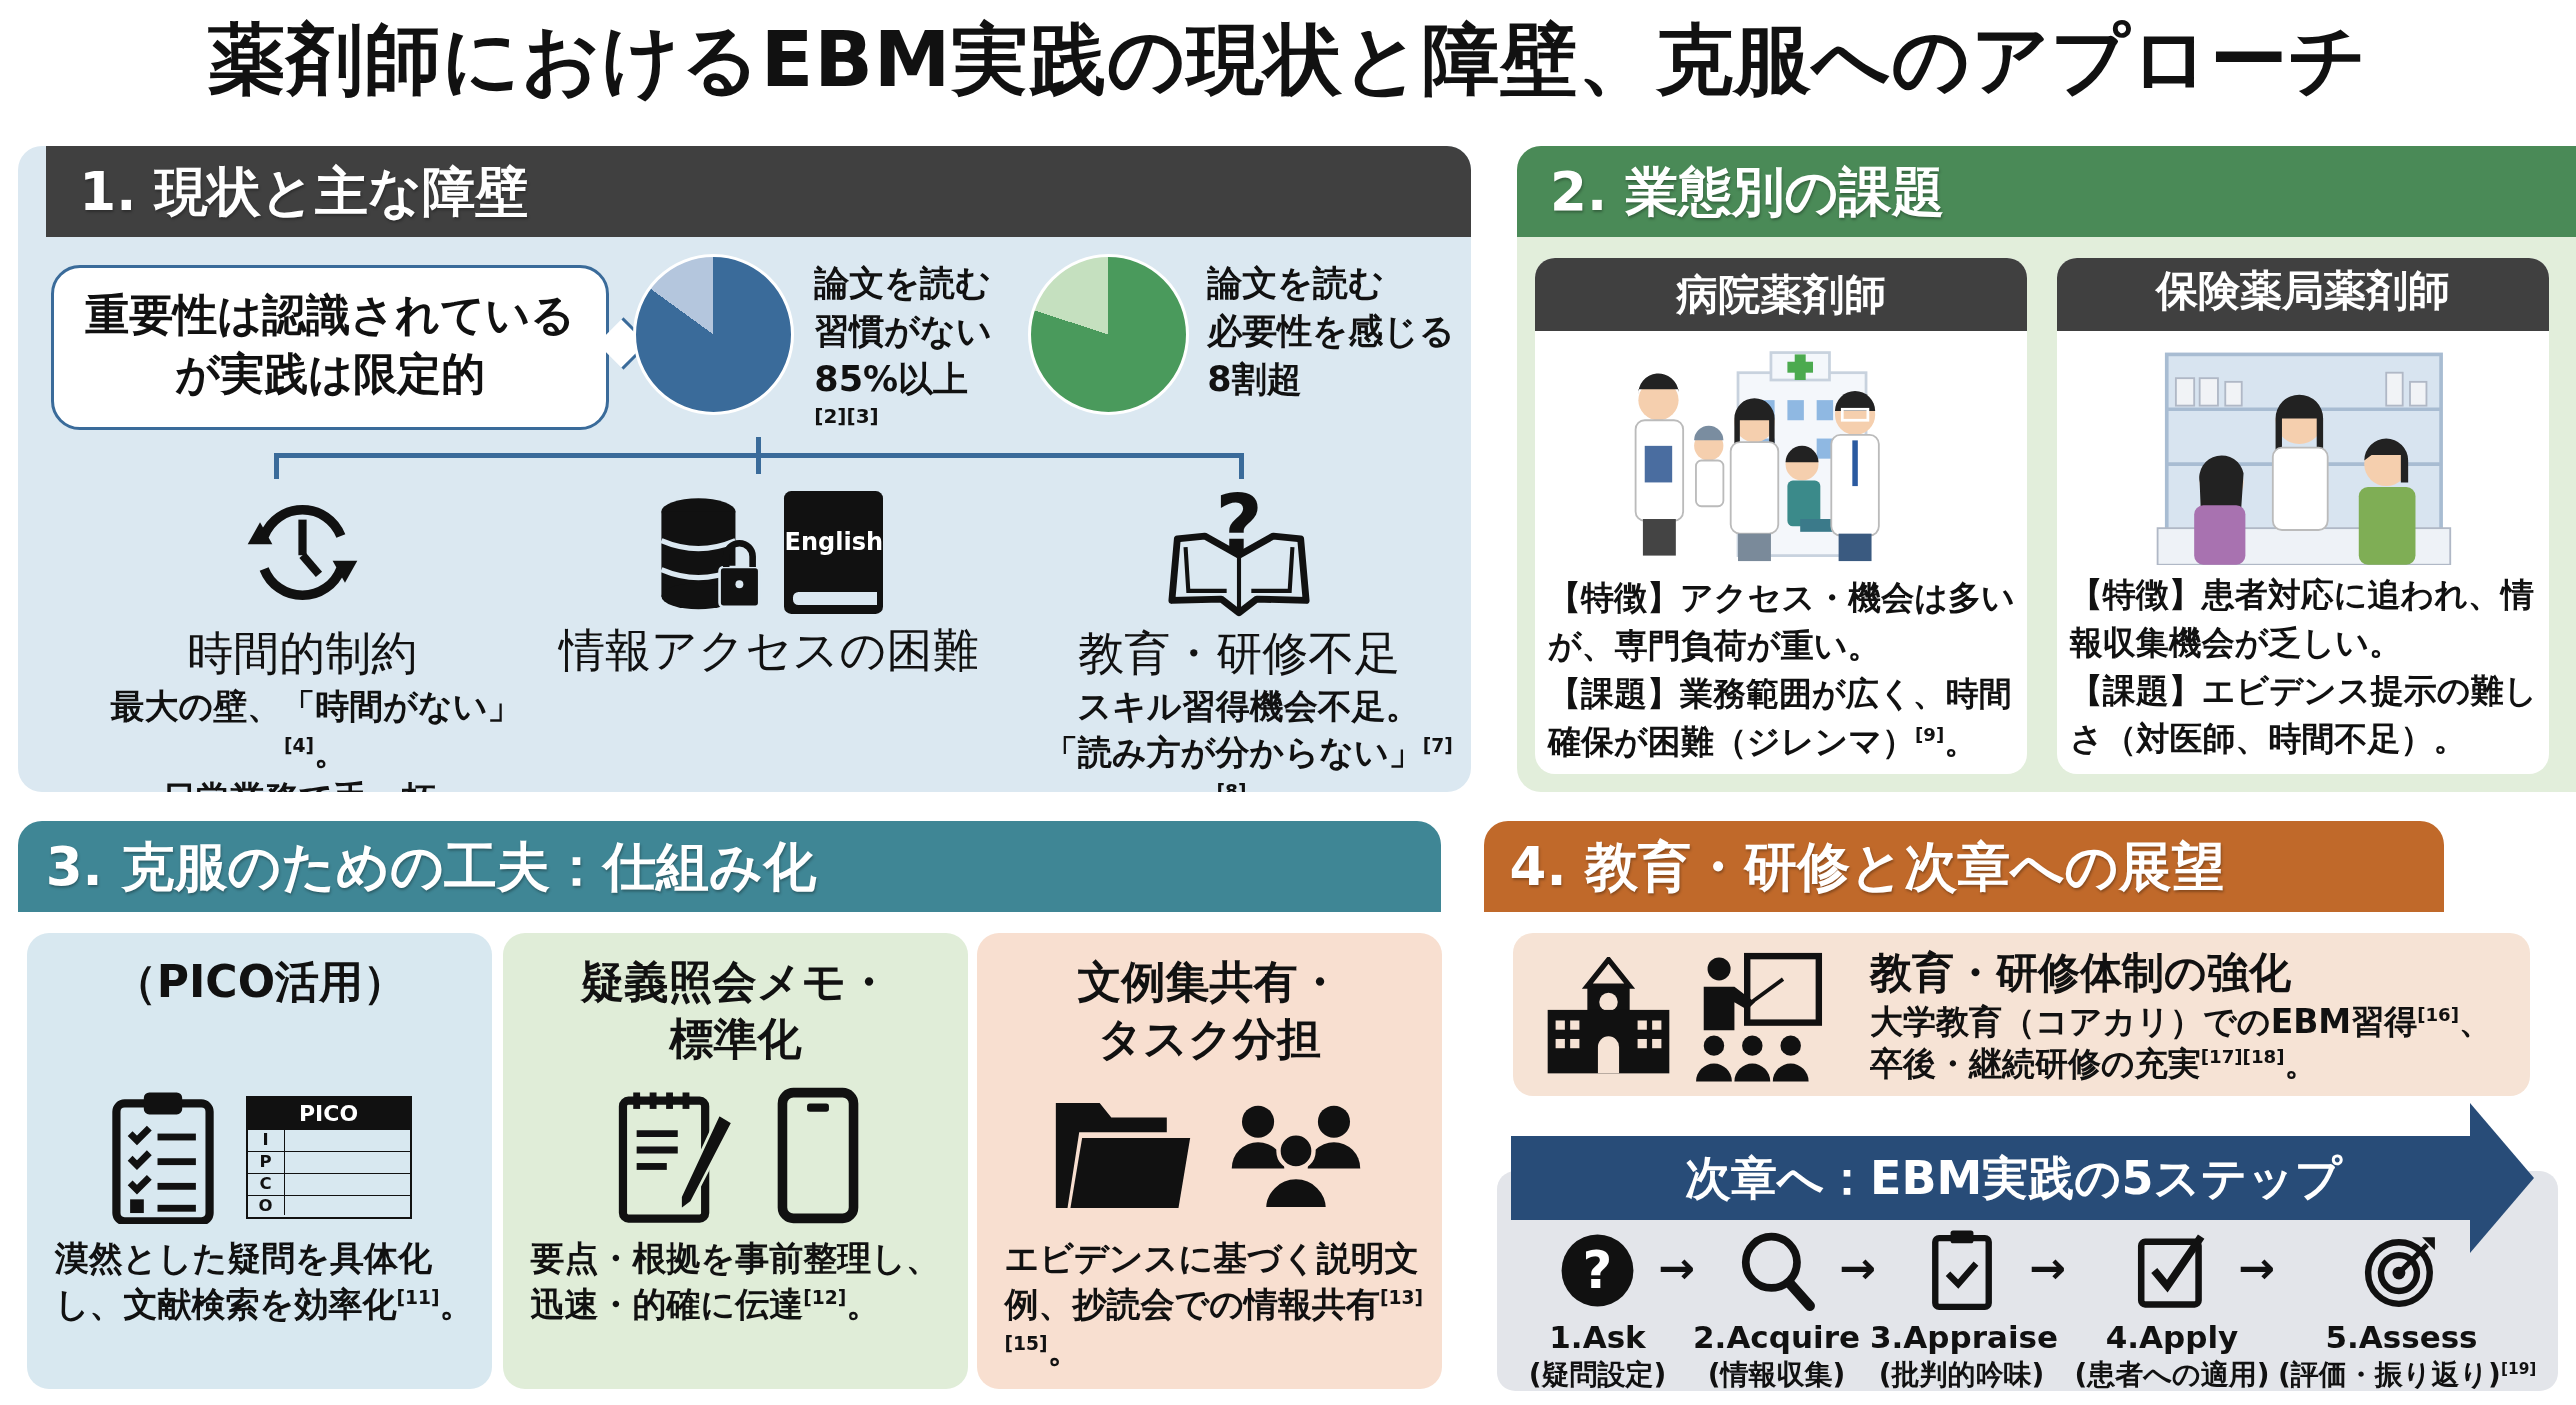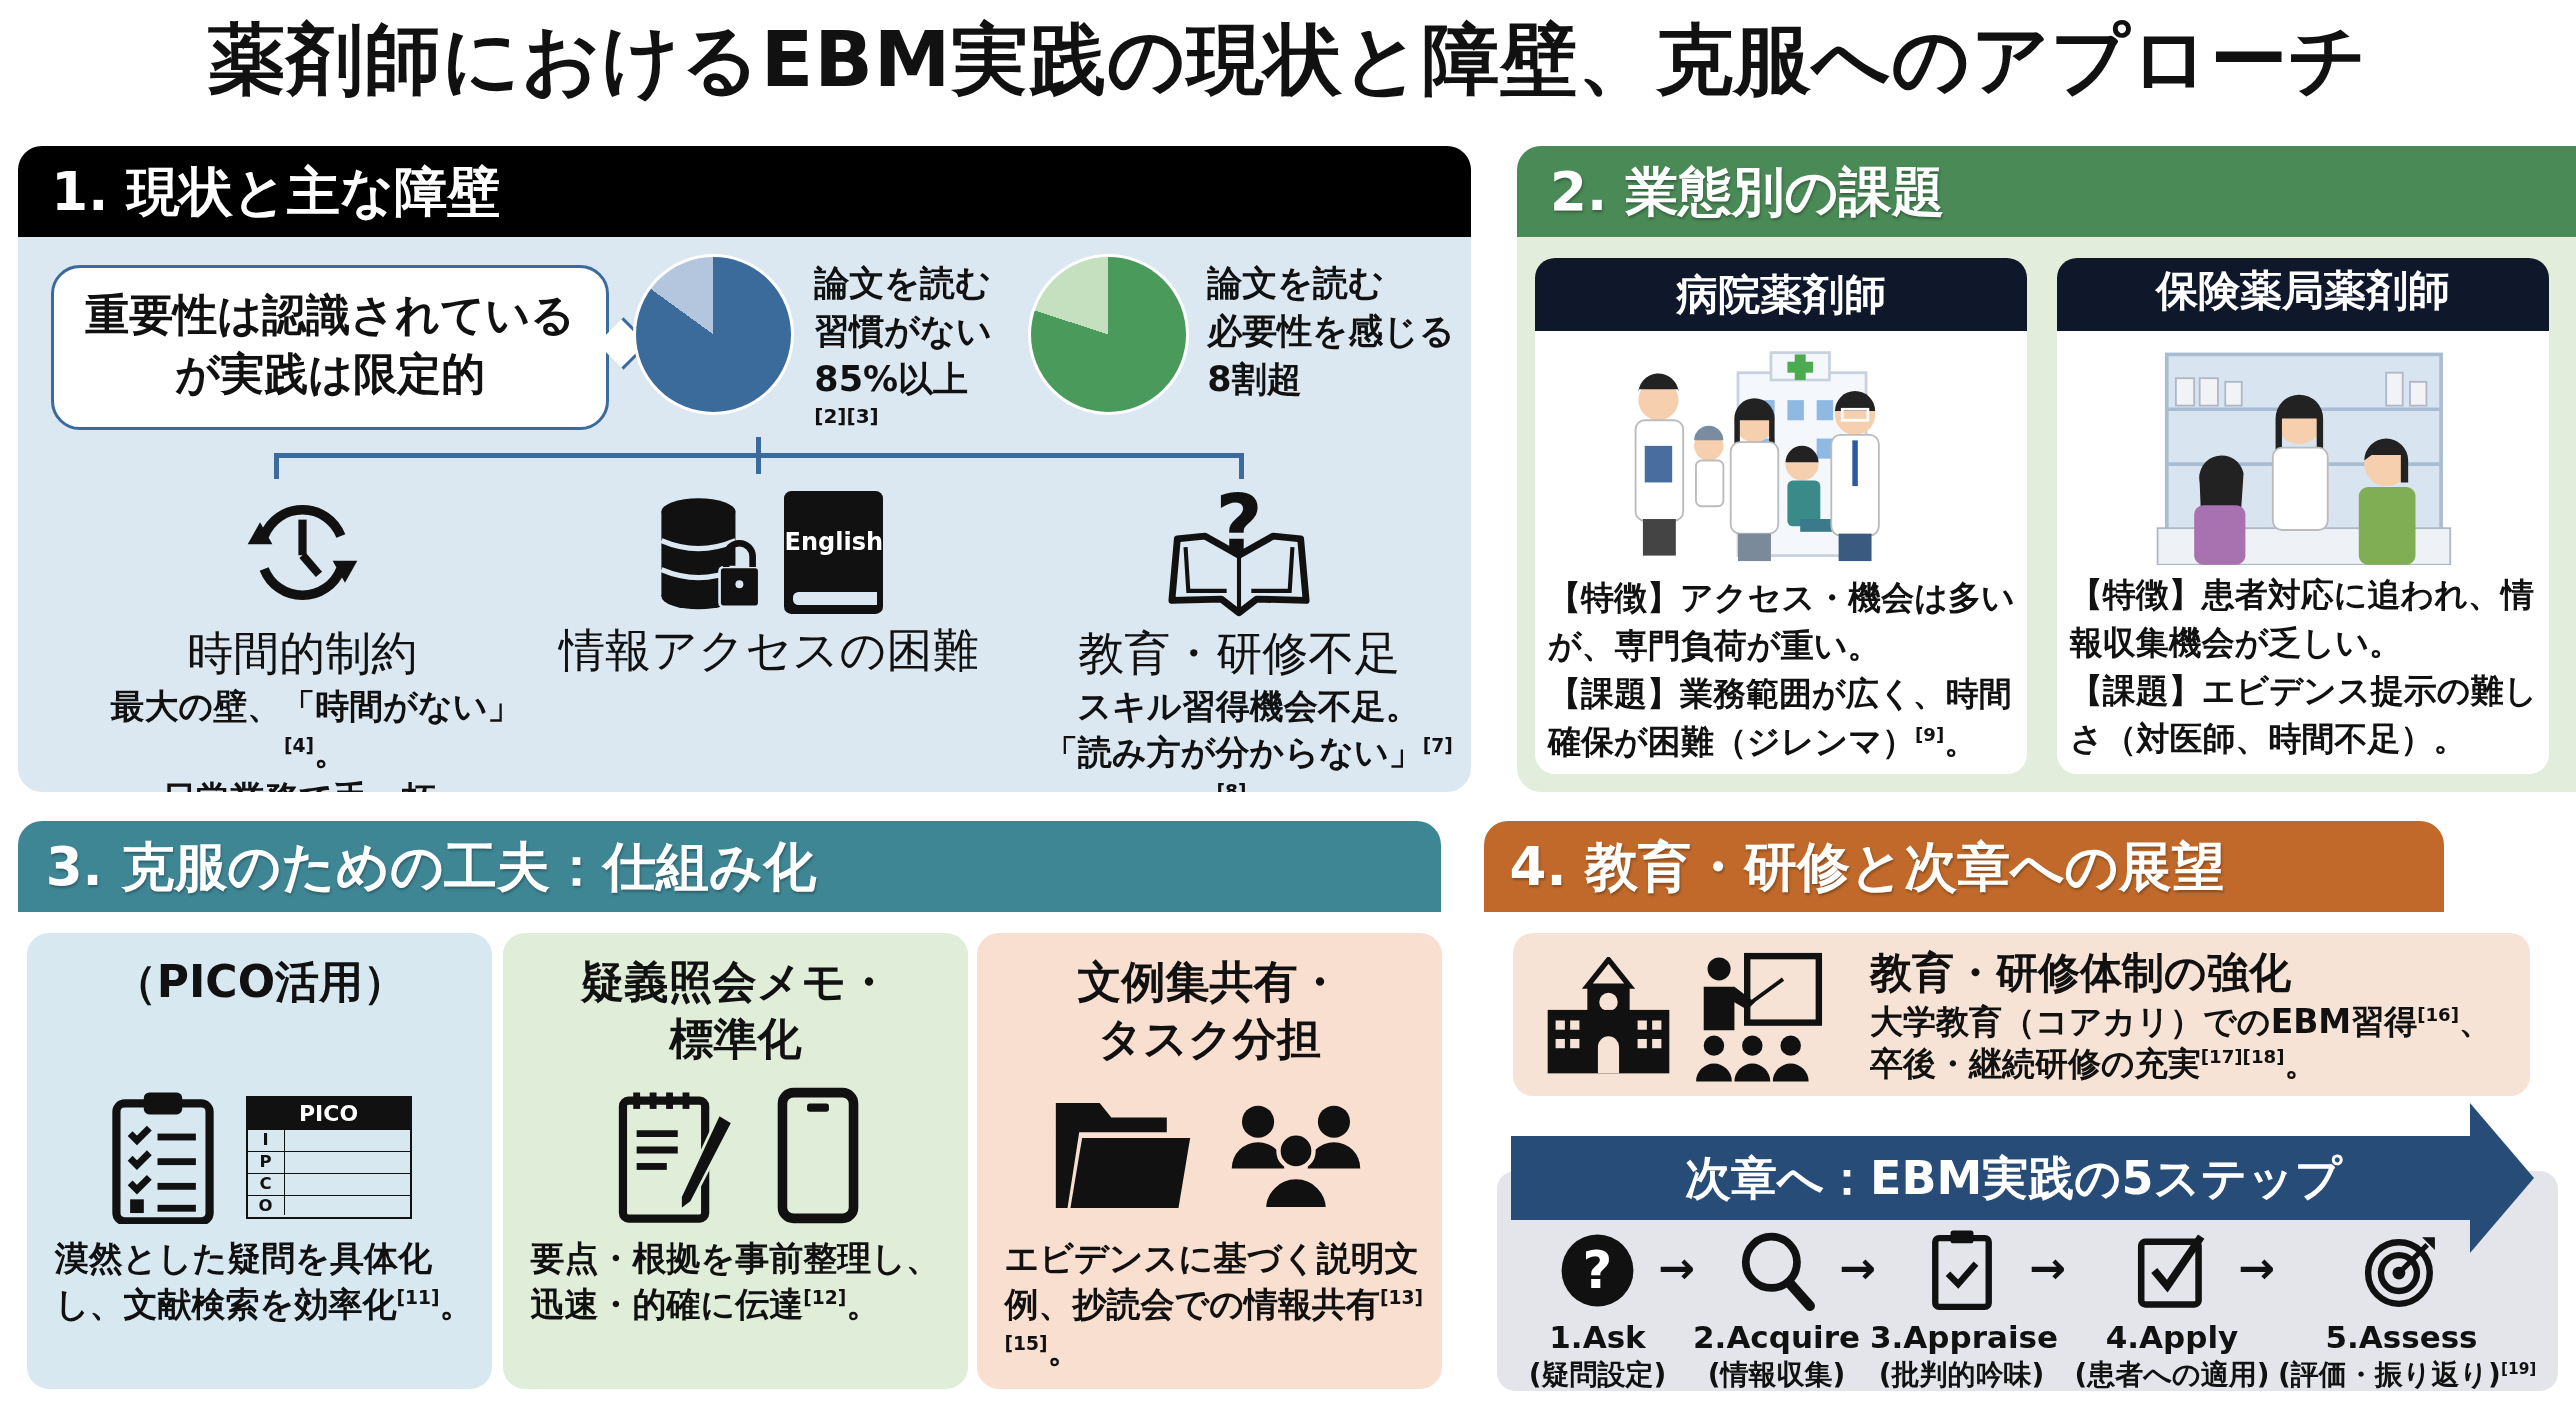--- a/index.html
+++ b/index.html
@@ -4,36 +4,36 @@
 <style>
   * { box-sizing: border-box; margin: 0; padding: 0; }
   html, body { width: 2576px; height: 1405px; background: #ffffff; overflow: hidden; }
   body { font-family: "DejaVu Sans", "Liberation Sans", sans-serif; color: #111; position: relative; }
   .title { position: absolute; left: 0; top: 9.1px; width: 2576px; text-align: center; font-size: 77px; font-weight: bold; color: #111; letter-spacing: 0.9px; line-height: 101px; }
   .panel { position: absolute; border-radius: 24px; overflow: hidden; }
   .panel-head { height: 91px; color: #fff; font-size: 53px; font-weight: bold; padding-left: 33px; line-height: 91px; text-shadow: 0.9px 1.8px 2.7px rgba(0,0,0,0.3); }
   .sup { font-size: 0.55em; vertical-align: super; line-height: 0; }
   
   #p1 { left: 18.3px; top: 146px; width: 1453px; height: 646px; background: #dbe8f1; }
-  #p1 .panel-head { background: #000000; }
+  #p1 .panel-head { background: #404040; margin-left: 28px; }
   .bubble { position: absolute; left: 33px; top: 119px; width: 558px; height: 165px; background: #fff; border: 3.7px solid #3a6b9a; border-radius: 29px; font-size: 44px; font-weight: bold; text-align: center; padding-top: 16.5px; line-height: 59px; }
   .bubble-tail { position: absolute; left: 587px; top: 179px; width: 37px; height: 37px; background: #fff; border-right: 3.7px solid #3a6b9a; border-top: 3.7px solid #3a6b9a; transform: rotate(45deg); }
   .pie { position: absolute; width: 161px; height: 161px; border-radius: 50%; border: 3.7px solid #fff; }
   .pie-text { position: absolute; font-size: 35px; font-weight: bold; line-height: 48px; }
   .pie-ref { font-size: 20px; font-weight: bold; display: block; line-height: 27.4px; }
   .connector-h { position: absolute; height: 4.6px; background: #3a6b9a; }
   .connector-v { position: absolute; width: 4.6px; background: #3a6b9a; }
   .barrier { position: absolute; text-align: center; }
   .barrier-title { font-size: 46px; font-weight: normal; line-height: 59px; }
   .barrier-desc { font-size: 34px; font-weight: bold; line-height: 46px; text-align: center; }
   
   #p2 { left: 1517px; top: 146px; width: 1257px; height: 646px; background: #e2eedb; }
   #p2 .panel-head { background: #4a8a57; }
   .sub-card { position: absolute; top: 112px; width: 492px; height: 516px; background: #fff; border-radius: 20px; overflow: hidden; }
-  .sub-head { height: 73px; background: #0f172a; color: #fff; font-size: 42px; font-weight: bold; text-align: center; line-height: 73px; }
+  .sub-head { height: 73px; background: #404040; color: #fff; font-size: 42px; font-weight: bold; text-align: center; line-height: 73px; }
   .sub-img { position: absolute; left: 0; top: 87px; width: 492px; height: 220px; }
   .sub-text { position: absolute; left: 12.8px; top: 316px; width: 470px; font-size: 33px; font-weight: bold; line-height: 48px; }
   
   #p3-head { position: absolute; left: 18.3px; top: 821px; width: 1423px; height: 91px; background: #3f8695; border-radius: 24px 24px 0 0; color: #fff; font-size: 53px; font-weight: bold; padding-left: 27.4px; line-height: 91px; text-shadow: 0.9px 1.8px 2.7px rgba(0,0,0,0.3); }
   .tip-card { position: absolute; top: 933px; width: 465px; height: 456px; border-radius: 22px; }
   .tip-title { position: absolute; left: 0; top: 20px; width: 100%; text-align: center; font-size: 44px; font-weight: bold; line-height: 57px; }
   .tip-icons { position: absolute; left: 0; top: 154px; width: 100%; height: 137px; }
   .tip-text { position: absolute; left: 27.4px; top: 302px; width: 421px; font-size: 34px; font-weight: bold; line-height: 46px; }
   
   #p4-head { position: absolute; left: 1484px; top: 821px; width: 960px; height: 91px; background: #c0692a; border-radius: 24px 24px 0 0; color: #fff; font-size: 53px; font-weight: bold; padding-left: 25.6px; line-height: 91px; text-shadow: 0.9px 1.8px 2.7px rgba(0,0,0,0.3); }

